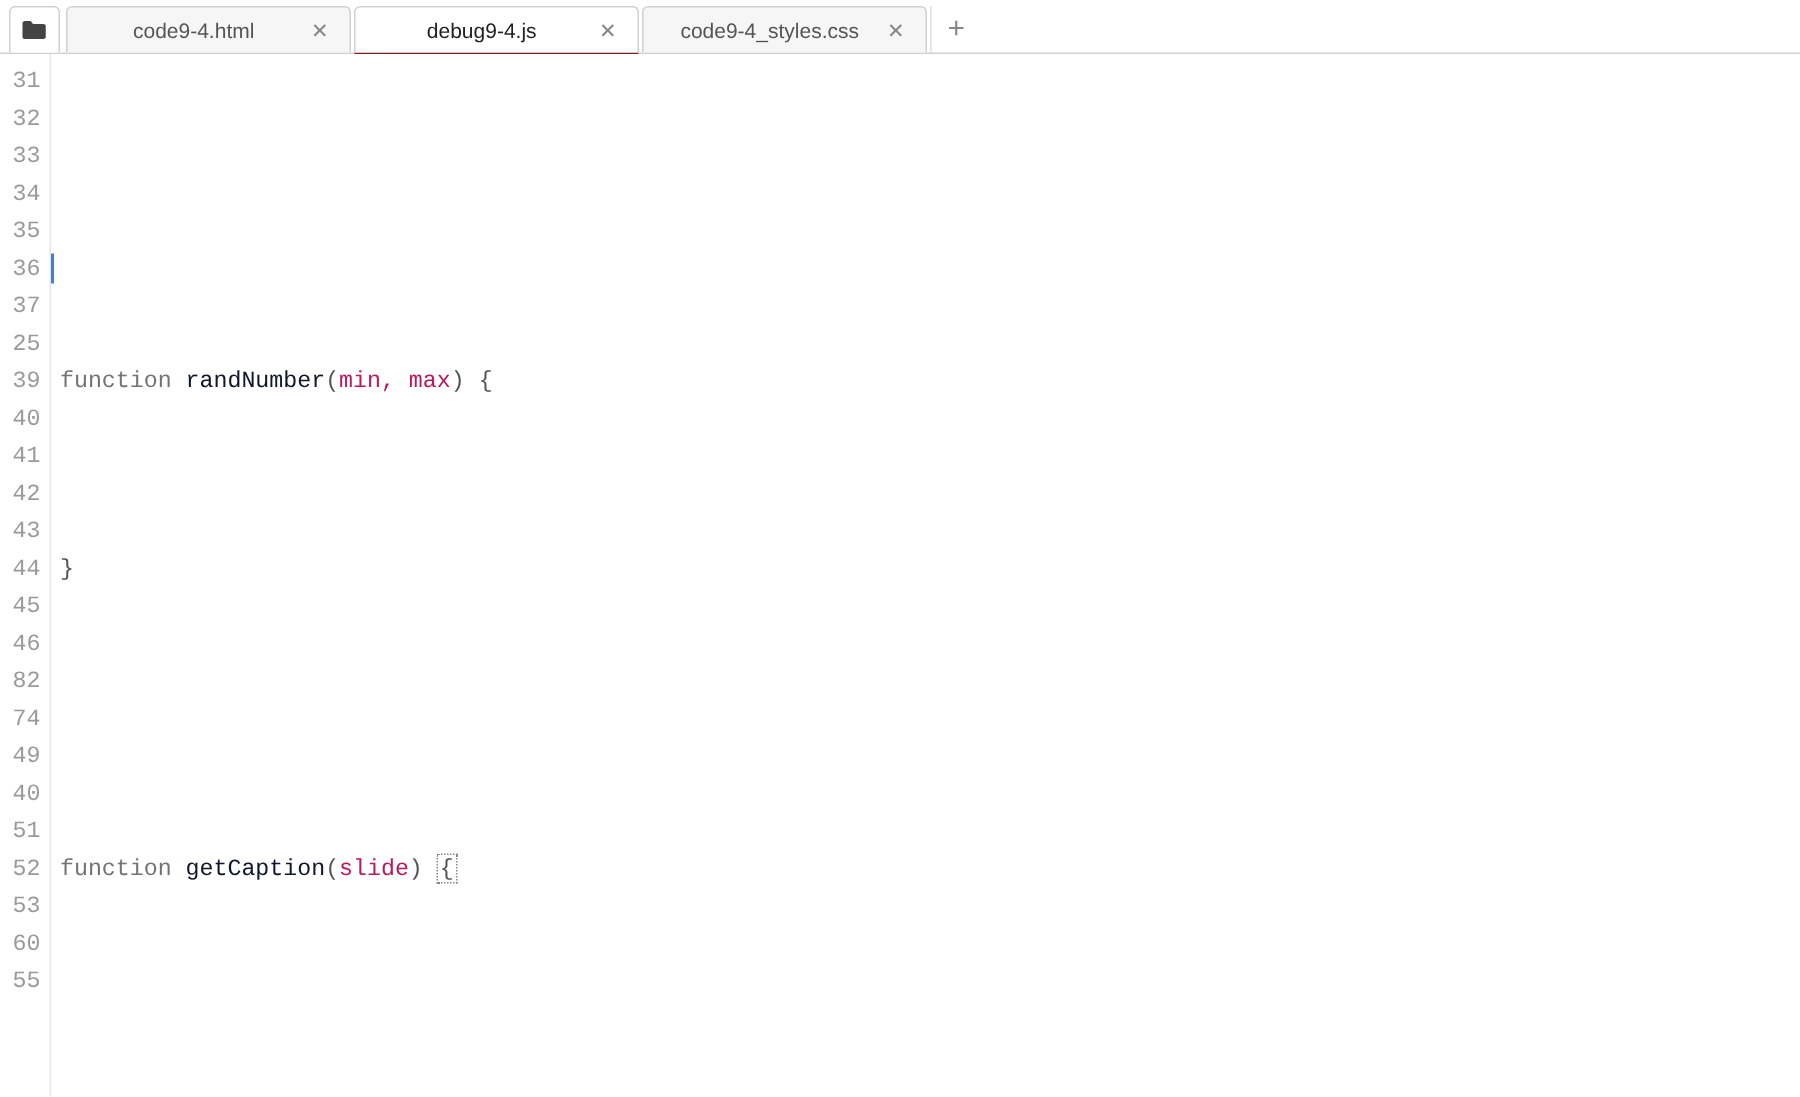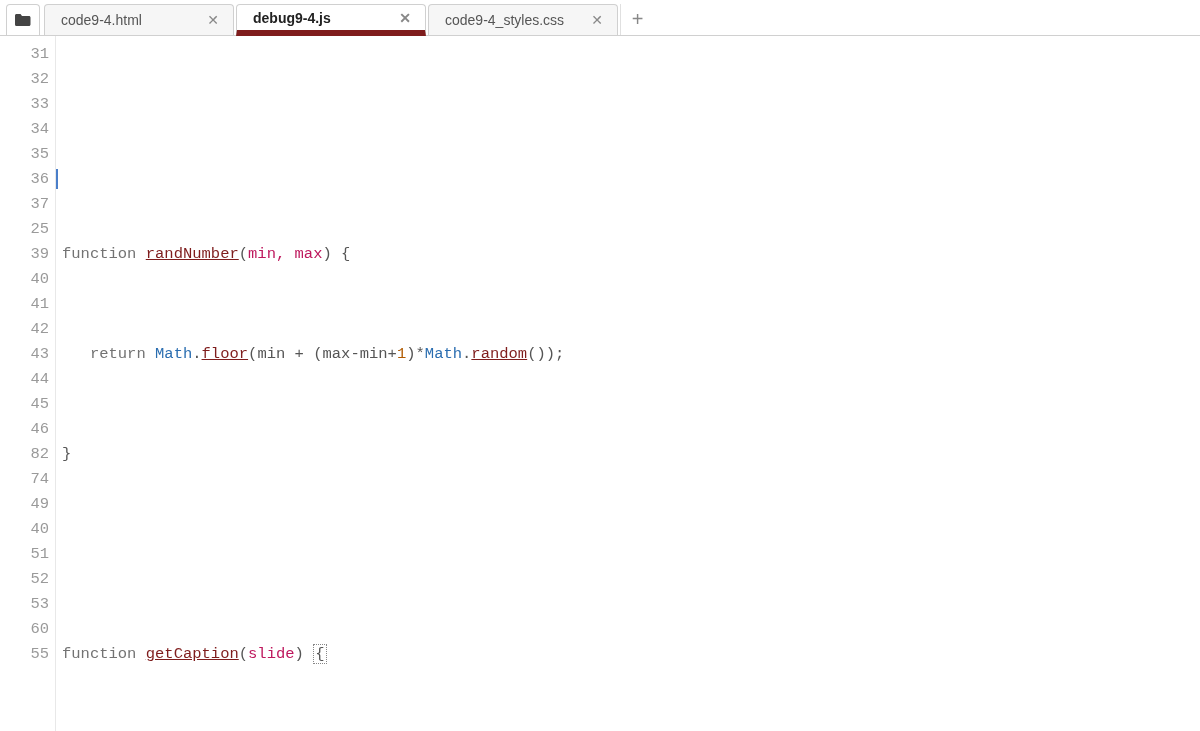--- a/index.html
+++ b/index.html
@@ -44,25 +44,25 @@
     border-radius: 4px 4px 0 0;
     min-width: 190px;
     font-size: 14px;
     color: #555;
     cursor: pointer;
     position: relative;
   }
   .tab.active {
     background: #ffffff;
     color: #222;
-    border-bottom: 6px solid #7f1d1d;
+    border-bottom: 1px solid #7f1d1d;
     margin-bottom: -1px;
-    font-weight: 700;
-  }
-  .tab .tab-label { flex: 1; }
+    font-weight: 400;
+  }
+  .tab .tab-label { flex: 1; text-align: center; }
   .tab .close {
     margin-left: 10px;
     color: #888;
     font-size: 14px;
     line-height: 1;
     cursor: pointer;
   }
   .newtab {
     display: flex;
     align-items: center;
@@ -75,21 +75,21 @@
     border-left: 1px solid #e0e0e0;
   }
   .editor {
     display: flex;
     height: calc(731px - 36px);
     font-family: "SFMono-Regular", Consolas, "Liberation Mono", Menlo, monospace;
     font-size: 15.5px;
     line-height: 25px;
   }
   .gutter {
-    width: 56px;
+    width: 34px;
     background: #ffffff;
     border-right: 1px solid #e8e8e8;
     text-align: right;
     padding-right: 6px;
     color: #9a9a9a;
     user-select: none;
     padding-top: 6px;
   }
   .gutter .ln { height: 25px; }
   .code {
@@ -110,21 +110,21 @@
     background: #4a7ec9;
   }
   .brace-box {
     display: inline-block;
     border: 1px dotted #888;
     padding: 0 1px;
     line-height: 18px;
   }
   
   .kw   { color: #737373; }   
-  .fn   { color: #7f1d1d; text-decoration: underline; }   
+  .fn   { color: #0f172a; }   
   .obj  { color: #2a6db0; }   
   .num  { color: #b05a00; }   
   .p    { color: #555; }      
   .param{ color: #be185d; }   
 </style>
 </head>
 <body>
 
 <div class="tabbar">
   <div class="folder-btn">
@@ -177,21 +177,20 @@
       <div class="ln">60</div>
       <div class="ln">55</div>
     </div>
   <div class="code">
     <div class="cursor-mark"></div>
 
     <div class="line"><span></span></div>
 
     <div class="line"><span class="kw">function</span><span> </span><span class="fn">randNumber</span><span class="p">(</span><span class="param">min, max</span><span class="p">)</span><span class="p"> {</span></div>
 
-    <div class="line"><span>   </span><span class="kw">return</span><span> </span><span class="obj">Math</span><span class="p">.</span><span class="fn">floor</span><span class="p">(min + (max-min+</span><span class="num">1</span><span class="p">)*</span><span class="obj">Math</span><span class="p">.</span><span class="fn">random</span><span class="p">());</span></div>
 
     <div class="line"><span class="p">}</span></div>
 
     <div class="line"><span></span></div>
 
     <div class="line"><span class="kw">function</span><span> </span><span class="fn">getCaption</span><span class="p">(</span><span class="param">slide</span><span class="p">)</span><span> </span><span class="brace-box">{</span></div>
 
     
 
     

